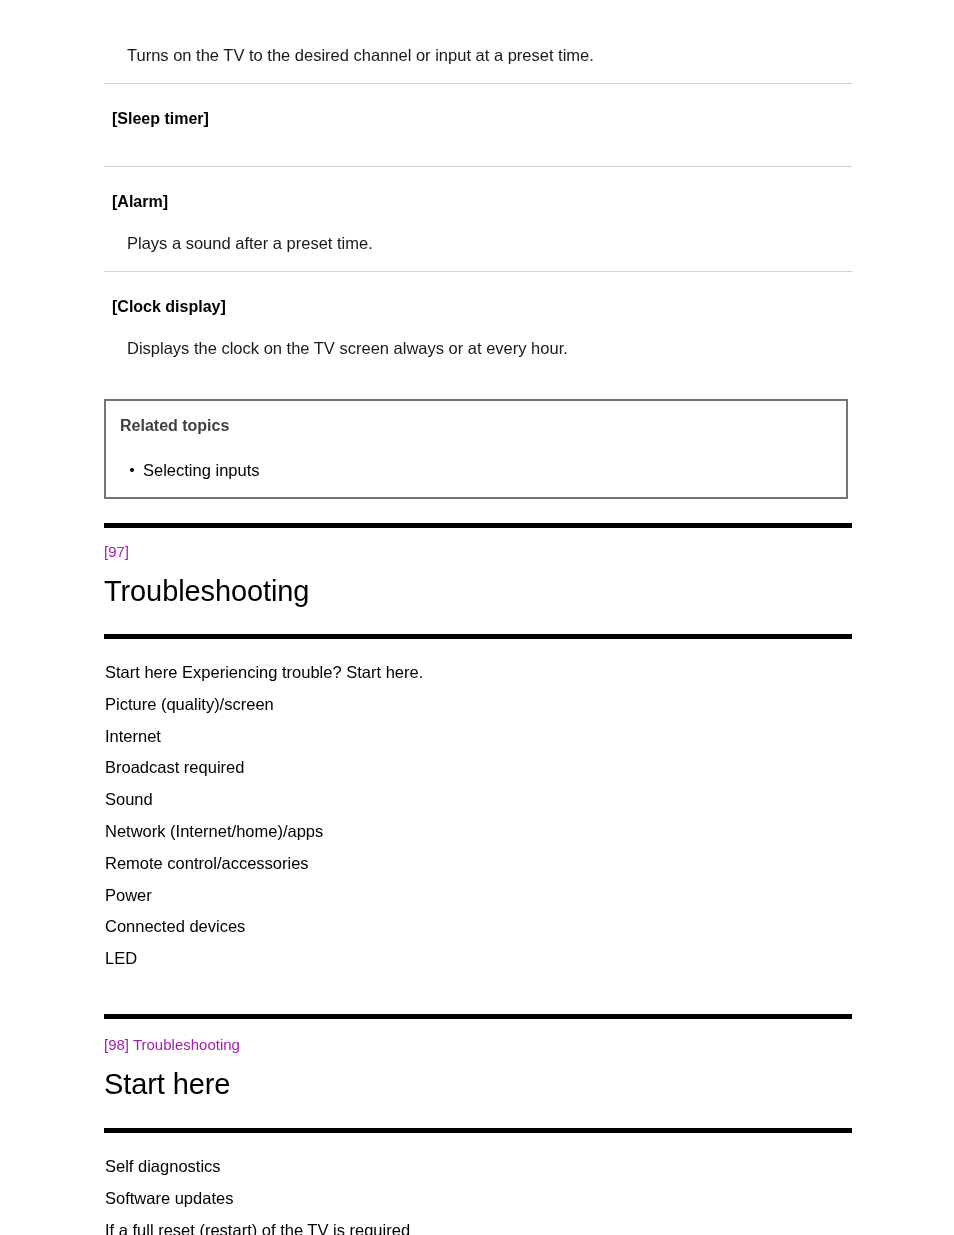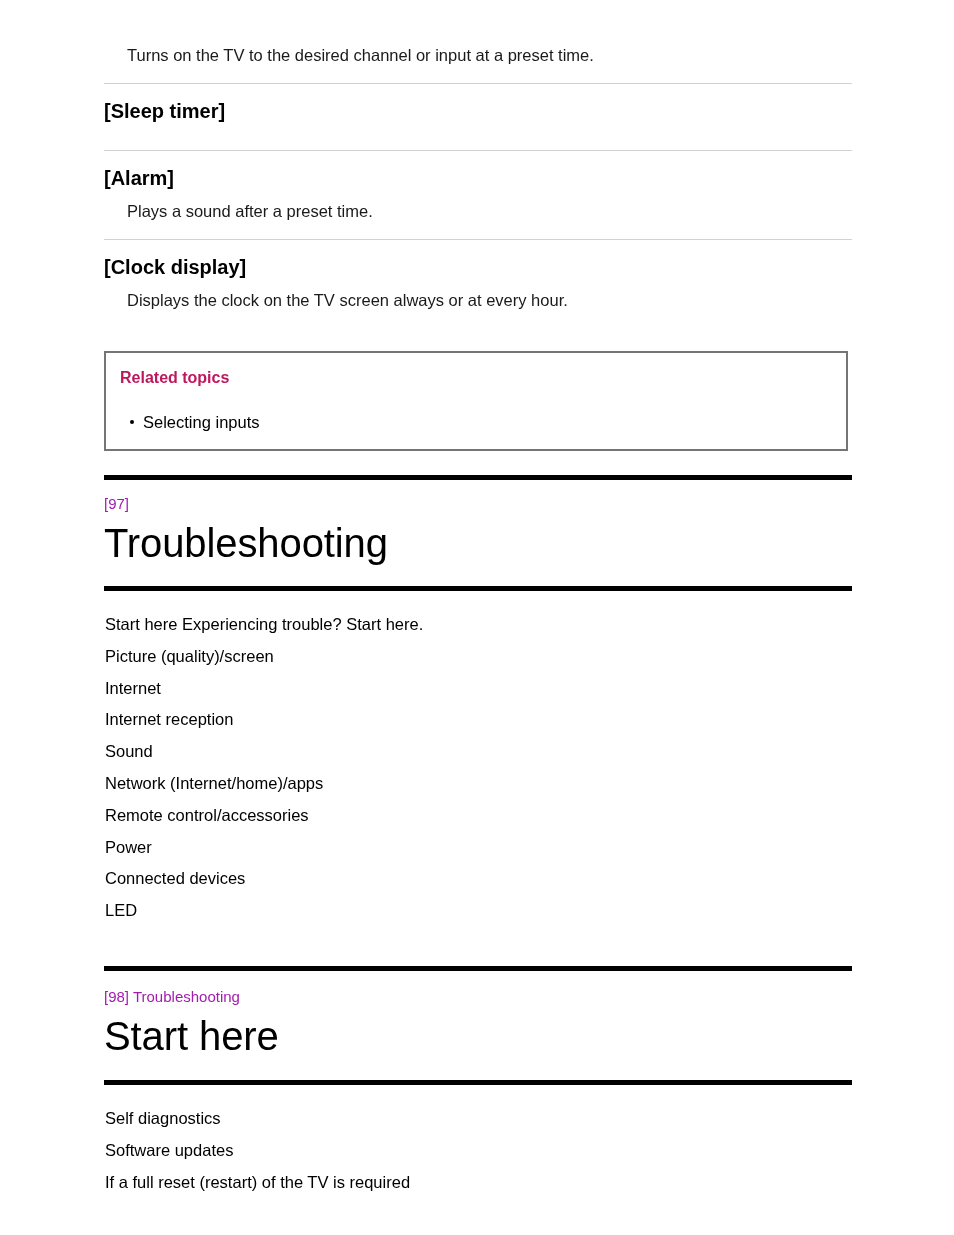--- a/index.html
+++ b/index.html
@@ -29,44 +29,44 @@
 
   
   .entry-desc {
     margin: 0;
     padding: 0 0 0 23px;
     font-size: 16.5px;
     line-height: 22px;
     color: #1a1a1a;
   }
   .entry-term {
-    margin: 0;
-    padding: 0;
-    font-size: 20px;
+    margin: 8px;
+    padding: 0;
+    font-size: 16px;
     line-height: 22px;
     font-weight: bold;
     color: #000;
   }
   .divider {
     border: 0;
     border-top: 1px solid #d2d2d2;
     margin: 0;
     width: 748px;
     height: 0;
   }
 
   
   .related-box {
     border: 2px solid #757575;
     width: 744px;
     box-sizing: border-box;
     padding: 14px 0 16px 0;
   }
   .related-title {
-    color: #be185d;
+    color: #404040;
     font-size: 16px;
     font-weight: bold;
     padding-left: 14px;
     line-height: 22px;
   }
   .related-list {
     list-style: none;
     margin: 0;
     padding: 0;
   }
@@ -101,21 +101,21 @@
     width: 748px;
   }
   .section-crumb {
     font-size: 15px;
     line-height: 20px;
     color: #a21caf;
     padding: 0;
     margin: 0;
   }
   .section-title {
-    font-size: 40px;
+    font-size: 29px;
     line-height: 38px;
     font-weight: normal;
     margin: 0;
     padding: 0;
     color: #000;
     letter-spacing: -0.1px;
   }
 
   
   .link-list {
@@ -176,21 +176,21 @@
     <div style="height:10px"></div>
     <h1 class="section-title">Troubleshooting</h1>
     <div style="height:24px"></div>
     <hr class="rule-thick">
 
     <div style="height:17px"></div>
     <ul class="link-list">
       <li><span class="doclink">Start here Experiencing trouble? Start here.</span></li>
       <li><span class="doclink">Picture (quality)/screen</span></li>
       <li><span class="doclink">Internet</span></li>
-      <li><span class="doclink">Internet reception</span></li>
+      <li><span class="doclink">Broadcast required</span></li>
       <li><span class="doclink">Sound</span></li>
       <li><span class="doclink">Network (Internet/home)/apps</span></li>
       <li><span class="doclink">Remote control/accessories</span></li>
       <li><span class="doclink">Power</span></li>
       <li><span class="doclink">Connected devices</span></li>
       <li><span class="doclink">LED</span></li>
     </ul>
 
     <div style="height:38px"></div>
     <hr class="rule-thick">

